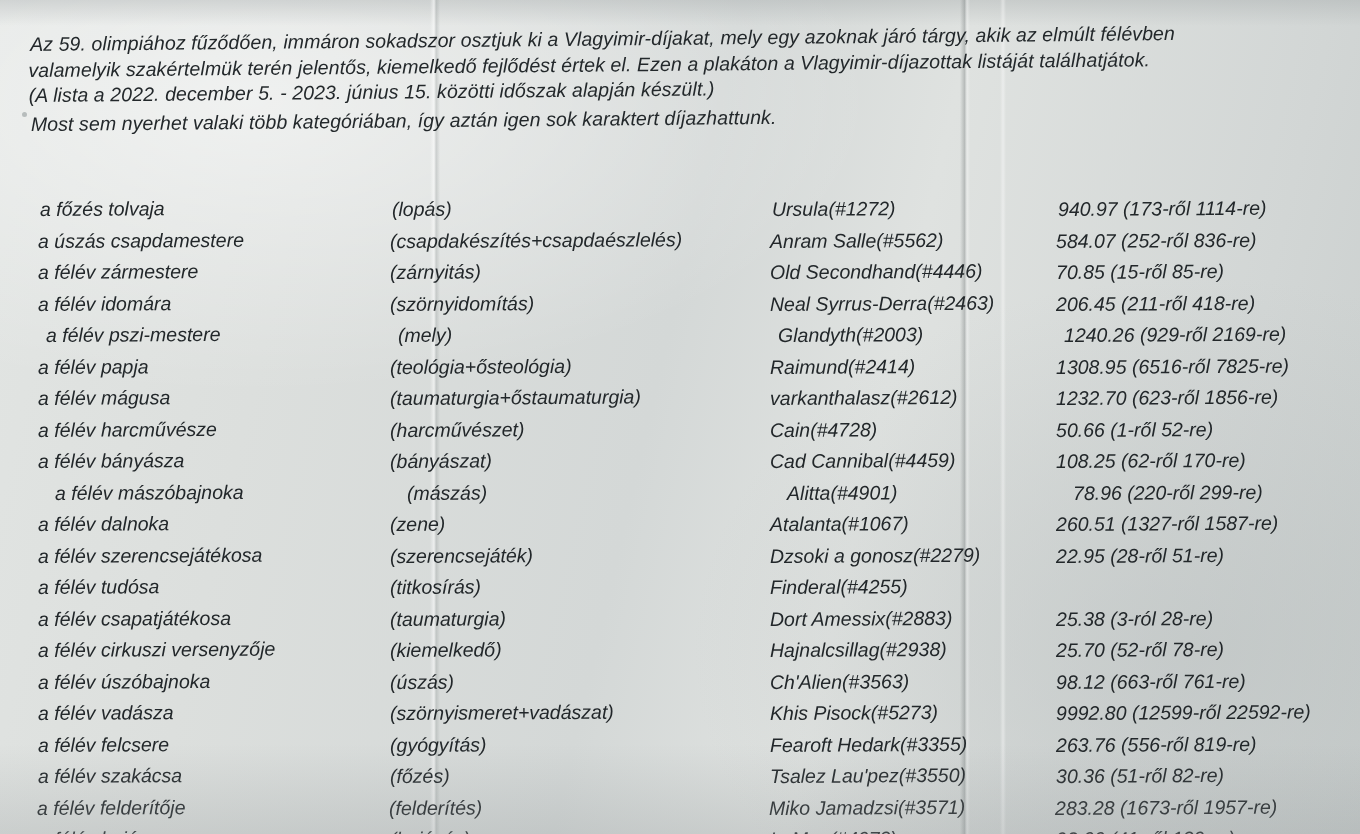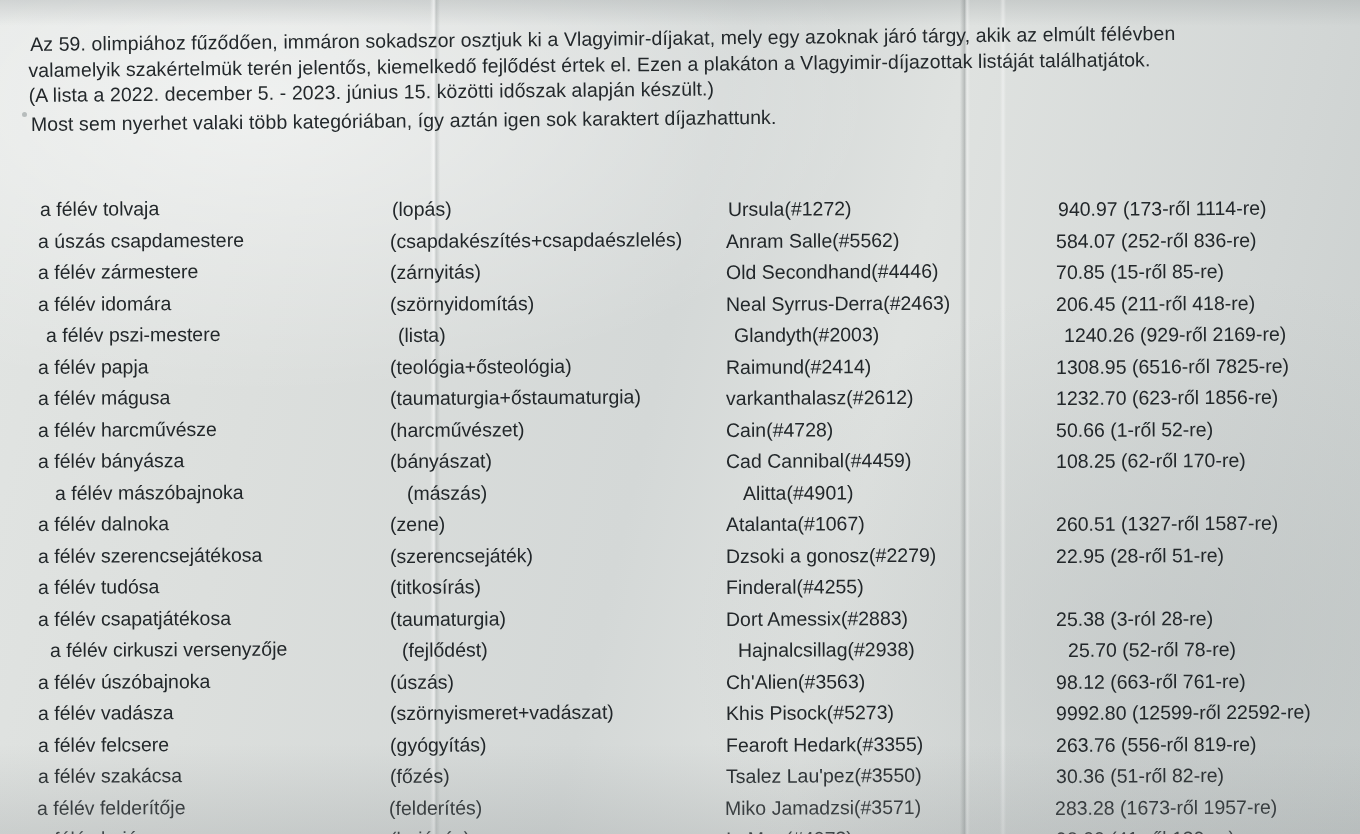--- a/index.html
+++ b/index.html
@@ -17,20 +17,21 @@
   
   #paper {
     position: relative;
     width: 1360px;
     height: 834px;
     background:
       radial-gradient(ellipse 900px 420px at 18% 12%, rgba(255,255,255,0.55), rgba(255,255,255,0) 70%),
       radial-gradient(ellipse 700px 520px at 88% 78%, rgba(180,186,186,0.45), rgba(255,255,255,0) 72%),
       linear-gradient(103deg, #e2e5e3 0%, #dcdfdd 22%, #d4d8d7 48%, #dfe2e0 63%, #d2d6d5 86%, #c9cecd 100%);
     box-sizing: border-box;
+    font-style: italic;
   }
   
   .crease {
     position: absolute;
     top: 0;
     bottom: 0;
     width: 10px;
     pointer-events: none;
   }
   .crease.c1 { left: 430px; background: linear-gradient(90deg, rgba(255,255,255,0) 0%, rgba(255,255,255,0.55) 40%, rgba(150,156,156,0.35) 62%, rgba(255,255,255,0) 100%); }
@@ -76,28 +77,28 @@
     line-height: 31.5px;
   }
   .row {
     position: relative;
     height: 31.5px;
     white-space: nowrap;
   }
   .cell { position: absolute; top: 0; }
   .c-title  { left: 38px;  transform: rotate(-0.35deg); transform-origin: left center; }
   .c-skill  { left: 390px; transform: rotate(-0.35deg); transform-origin: left center; }
-  .c-winner { left: 726px; transform: rotate(-0.35deg); transform-origin: left center; }
+  .c-winner { left: 770px; transform: rotate(-0.35deg); transform-origin: left center; }
   .c-score  { left: 1056px; transform: rotate(-0.35deg); transform-origin: left center; }
 
   
   .row:nth-child(1)  { margin-left: 2px; }
   .row:nth-child(5)  { margin-left: 8px; }
   .row:nth-child(10) { margin-left: 17px; }
-  .row:nth-child(15) { margin-left: 12px; }
+  .row:nth-child(15) { margin-left: 0px; }
   .row:nth-child(20) { margin-left: -1px; }
 
   .speck {
     position: absolute;
     left: 22px;
     top: 112px;
     width: 5px; height: 5px;
     border-radius: 50%;
     background: rgba(120,128,130,0.45);
   }
@@ -116,21 +117,21 @@
   <div id="intro">
     <div class="line l1">Az 59. olimpiához fűződően, immáron sokadszor osztjuk ki a Vlagyimir-díjakat, mely egy azoknak járó tárgy, akik az elmúlt félévben</div>
     <div class="line l2">valamelyik szakértelmük terén jelentős, kiemelkedő fejlődést értek el. Ezen a plakáton a Vlagyimir-díjazottak listáját találhatjátok.</div>
     <div class="line l3">(A lista a 2022. december 5. - 2023. június 15. közötti időszak alapján készült.)</div>
     <div class="line l4">Most sem nyerhet valaki több kategóriában, így aztán igen sok karaktert díjazhattunk.</div>
   </div>
 
   <div id="table">
 
     <div class="row">
-      <span class="cell c-title">a félév tolvaja</span>
+      <span class="cell c-title">a főzés tolvaja</span>
       <span class="cell c-skill">(lopás)</span>
       <span class="cell c-winner">Ursula(#1272)</span>
       <span class="cell c-score">940.97 (173-ről 1114-re)</span>
     </div>
 
     <div class="row">
       <span class="cell c-title">a úszás csapdamestere</span>
       <span class="cell c-skill">(csapdakészítés+csapdaészlelés)</span>
       <span class="cell c-winner">Anram Salle(#5562)</span>
       <span class="cell c-score">584.07 (252-ről 836-re)</span>
@@ -145,21 +146,21 @@
 
     <div class="row">
       <span class="cell c-title">a félév idomára</span>
       <span class="cell c-skill">(szörnyidomítás)</span>
       <span class="cell c-winner">Neal Syrrus-Derra(#2463)</span>
       <span class="cell c-score">206.45 (211-ről 418-re)</span>
     </div>
 
     <div class="row">
       <span class="cell c-title">a félév pszi-mestere</span>
-      <span class="cell c-skill">(lista)</span>
+      <span class="cell c-skill">(mely)</span>
       <span class="cell c-winner">Glandyth(#2003)</span>
       <span class="cell c-score">1240.26 (929-ről 2169-re)</span>
     </div>
 
     <div class="row">
       <span class="cell c-title">a félév papja</span>
       <span class="cell c-skill">(teológia+ősteológia)</span>
       <span class="cell c-winner">Raimund(#2414)</span>
       <span class="cell c-score">1308.95 (6516-ről 7825-re)</span>
     </div>
@@ -182,20 +183,21 @@
       <span class="cell c-title">a félév bányásza</span>
       <span class="cell c-skill">(bányászat)</span>
       <span class="cell c-winner">Cad Cannibal(#4459)</span>
       <span class="cell c-score">108.25 (62-ről 170-re)</span>
     </div>
 
     <div class="row">
       <span class="cell c-title">a félév mászóbajnoka</span>
       <span class="cell c-skill">(mászás)</span>
       <span class="cell c-winner">Alitta(#4901)</span>
+      <span class="cell c-score">78.96 (220-ről 299-re)</span>
     </div>
 
     <div class="row">
       <span class="cell c-title">a félév dalnoka</span>
       <span class="cell c-skill">(zene)</span>
       <span class="cell c-winner">Atalanta(#1067)</span>
       <span class="cell c-score">260.51 (1327-ről 1587-re)</span>
     </div>
 
     <div class="row">
@@ -213,21 +215,21 @@
 
     <div class="row">
       <span class="cell c-title">a félév csapatjátékosa</span>
       <span class="cell c-skill">(taumaturgia)</span>
       <span class="cell c-winner">Dort Amessix(#2883)</span>
       <span class="cell c-score">25.38 (3-ról 28-re)</span>
     </div>
 
     <div class="row">
       <span class="cell c-title">a félév cirkuszi versenyzője</span>
-      <span class="cell c-skill">(fejlődést)</span>
+      <span class="cell c-skill">(kiemelkedő)</span>
       <span class="cell c-winner">Hajnalcsillag(#2938)</span>
       <span class="cell c-score">25.70 (52-ről 78-re)</span>
     </div>
 
     <div class="row">
       <span class="cell c-title">a félév úszóbajnoka</span>
       <span class="cell c-skill">(úszás)</span>
       <span class="cell c-winner">Ch'Alien(#3563)</span>
       <span class="cell c-score">98.12 (663-ről 761-re)</span>
     </div>

